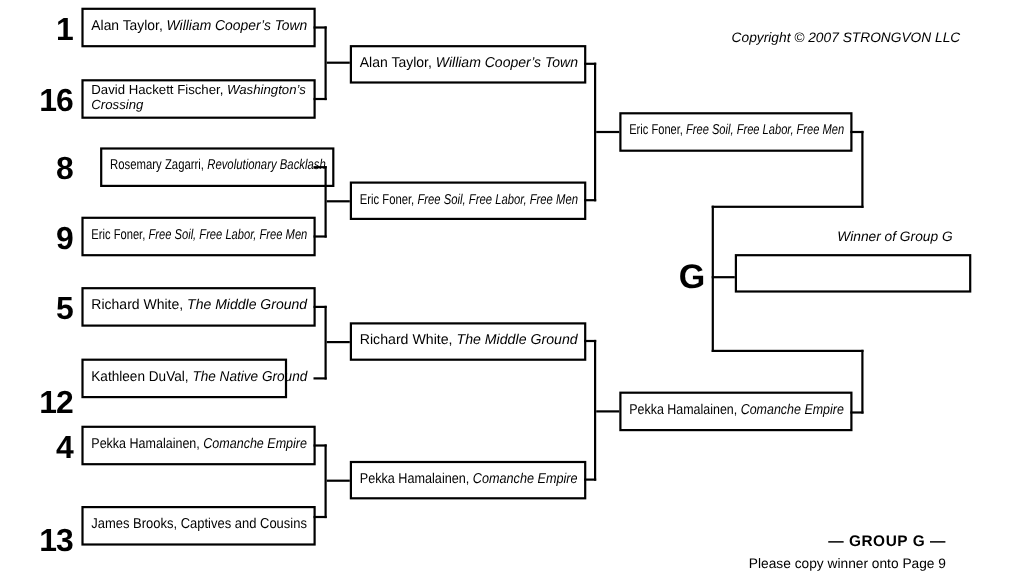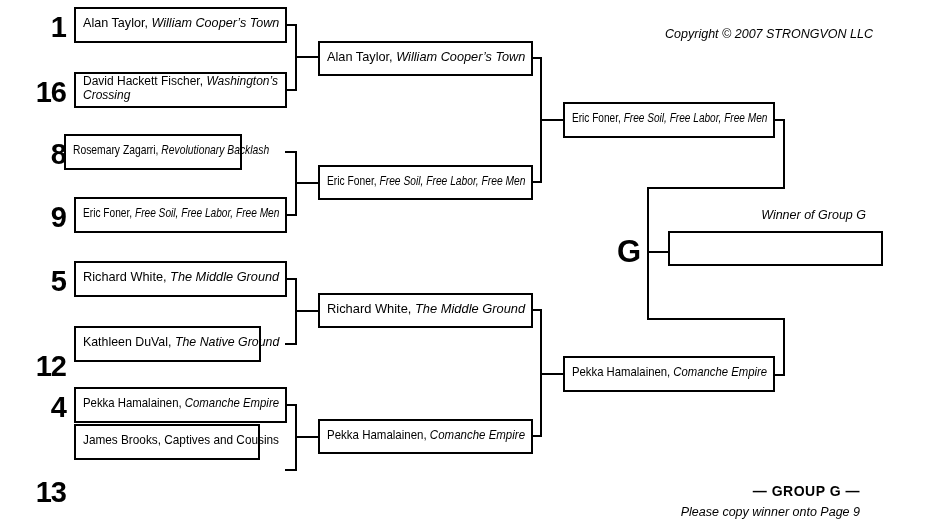--- a/index.html
+++ b/index.html
@@ -33,21 +33,21 @@
   .copyright {
     position:absolute; left:573px; top:27px; width:300px;
     text-align:right; font-style:italic; font-size:12.5px;
   }
   .group-title {
     position:absolute; left:560px; top:483px; width:300px;
     text-align:right; font-weight:bold; font-size:14px; letter-spacing:.5px;
   }
   .footer-note {
     position:absolute; left:560px; top:505px; width:300px;
-    text-align:right; font-style:italic; font-size:12.5px;
+    text-align:right; font-size:12.5px;
   }
 </style>
 </head>
 <body>
 
 <div class="stage">
 
   <div class="seed" style="top:9px">1</div>
   <div class="seed" style="top:74px">16</div>
   <div class="seed" style="top:136px">8</div>
@@ -56,36 +56,36 @@
   <div class="seed" style="top:348px">12</div>
   <div class="seed" style="top:389px">4</div>
   <div class="seed" style="top:474px">13</div>
 
   <div class="box" style="left:74px;top:7px;width:213px;height:36px">
     <span class="entry fit" style="transform: scaleX(0.97);"><span>Alan Taylor,</span> <span class="t">William Cooper’s Town</span></span>
   </div>
   <div class="box wrap" style="left:74px;top:72px;width:213px;height:36px">
     <span class="entry"><span>David Hackett Fischer,</span> <span class="t">Washington’s Crossing</span></span>
   </div>
-  <div class="box" style="left:64px;top:134px;width:178px;height:36px">
+  <div class="box" style="left:91px;top:134px;width:213px;height:36px">
     <span class="entry fit" style="transform: scaleX(0.794);"><span>Rosemary Zagarri,</span> <span class="t">Revolutionary Backlash</span></span>
   </div>
   <div class="box" style="left:74px;top:197px;width:213px;height:36px">
     <span class="entry fit" style="transform: scaleX(0.781);"><span>Eric Foner,</span> <span class="t">Free Soil, Free Labor, Free Men</span></span>
   </div>
   <div class="box" style="left:74px;top:261px;width:213px;height:36px">
     <span class="entry fit" style="transform: scaleX(0.98);"><span>Richard White,</span> <span class="t">The Middle Ground</span></span>
   </div>
   <div class="box" style="left:74px;top:326px;width:187px;height:36px">
     <span class="entry fit" style="transform: scaleX(0.951);"><span>Kathleen DuVal,</span> <span class="t">The Native Ground</span></span>
   </div>
   <div class="box" style="left:74px;top:387px;width:213px;height:36px">
     <span class="entry fit" style="transform: scaleX(0.875);"><span>Pekka Hamalainen,</span> <span class="t">Comanche Empire</span></span>
   </div>
-  <div class="box" style="left:74px;top:424px;width:186px;height:36px">
+  <div class="box" style="left:74px;top:460px;width:213px;height:36px">
     <span class="entry fit" style="transform: scaleX(0.907);"><span>James Brooks,</span> <span class="t" style="font-style: normal;">Captives and Cousins</span></span>
   </div>
 
   <div class="box" style="left:318px;top:41px;width:215px;height:35px">
     <span class="entry fit" style="transform: scaleX(0.98);"><span>Alan Taylor,</span> <span class="t">William Cooper’s Town</span></span>
   </div>
   <div class="box" style="left:318px;top:165px;width:215px;height:35px">
     <span class="entry fit" style="transform: scaleX(0.789);"><span>Eric Foner,</span> <span class="t">Free Soil, Free Labor, Free Men</span></span>
   </div>
   <div class="box" style="left:318px;top:293px;width:215px;height:35px">

